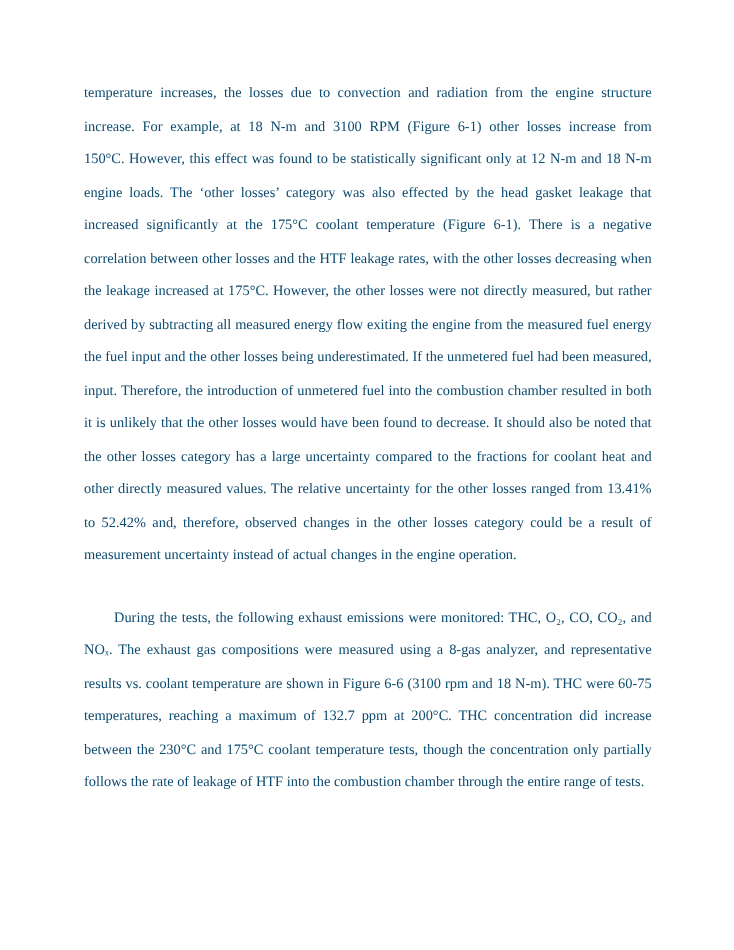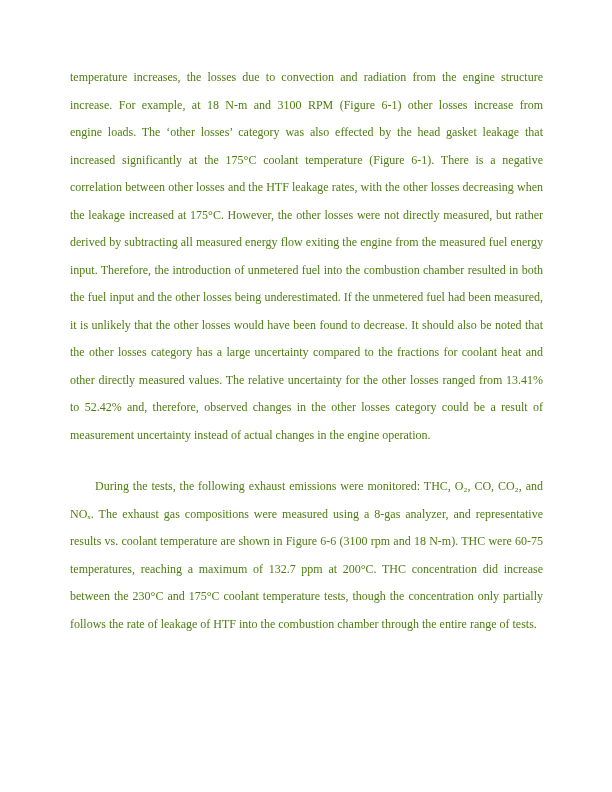--- a/index.html
+++ b/index.html
@@ -7,21 +7,21 @@
     padding: 0;
     background: #ffffff;
   }
   .page {
     position: relative;
     width: 612px;
     height: 792px;
     background: #ffffff;
     overflow: hidden;
     font-family: "Liberation Serif", "DejaVu Serif", "DejaVu Sans", serif;
-    color: #4d7c0f;
+    color: #0c4a6e;
   }
   .content {
     position: absolute;
     left: 70px;
     top: 64px;
     width: 473px;
   }
   .paragraph {
     margin: 0;
     padding: 0;
@@ -56,27 +56,28 @@
 </style>
 </head>
 <body>
 
 <div class="page">
   <div class="content">
 
     <div class="paragraph para-1">
       <div class="line">temperature increases, the losses due to convection and radiation from the engine structure</div>
       <div class="line">increase. For example, at 18 N-m and 3100 RPM (Figure 6-1) other losses increase from</div>
+      <div class="line">150°C. However, this effect was found to be statistically significant only at 12 N-m and 18 N-m</div>
       <div class="line">engine loads. The ‘other losses’ category was also effected by the head gasket leakage that</div>
       <div class="line">increased significantly at the 175°C coolant temperature (Figure 6-1). There is a negative</div>
       <div class="line">correlation between other losses and the HTF leakage rates, with the other losses decreasing when</div>
       <div class="line">the leakage increased at 175°C. However, the other losses were not directly measured, but rather</div>
       <div class="line">derived by subtracting all measured energy flow exiting the engine from the measured fuel energy</div>
+      <div class="line">the fuel input and the other losses being underestimated. If the unmetered fuel had been measured,</div>
       <div class="line">input. Therefore, the introduction of unmetered fuel into the combustion chamber resulted in both</div>
-      <div class="line">the fuel input and the other losses being underestimated. If the unmetered fuel had been measured,</div>
       <div class="line">it is unlikely that the other losses would have been found to decrease. It should also be noted that</div>
       <div class="line">the other losses category has a large uncertainty compared to the fractions for coolant heat and</div>
       <div class="line">other directly measured values. The relative uncertainty for the other losses ranged from 13.41%</div>
       <div class="line">to 52.42% and, therefore, observed changes in the other losses category could be a result of</div>
       <div class="line para-last">measurement uncertainty instead of actual changes in the engine operation.</div>
     </div>
 
     <div class="paragraph para-2 indent-first">
       <div class="line">During the tests, the following exhaust emissions were monitored: THC, O₂, CO, CO₂, and</div>
       <div class="line">NOₓ. The exhaust gas compositions were measured using a 8-gas analyzer, and representative</div>

